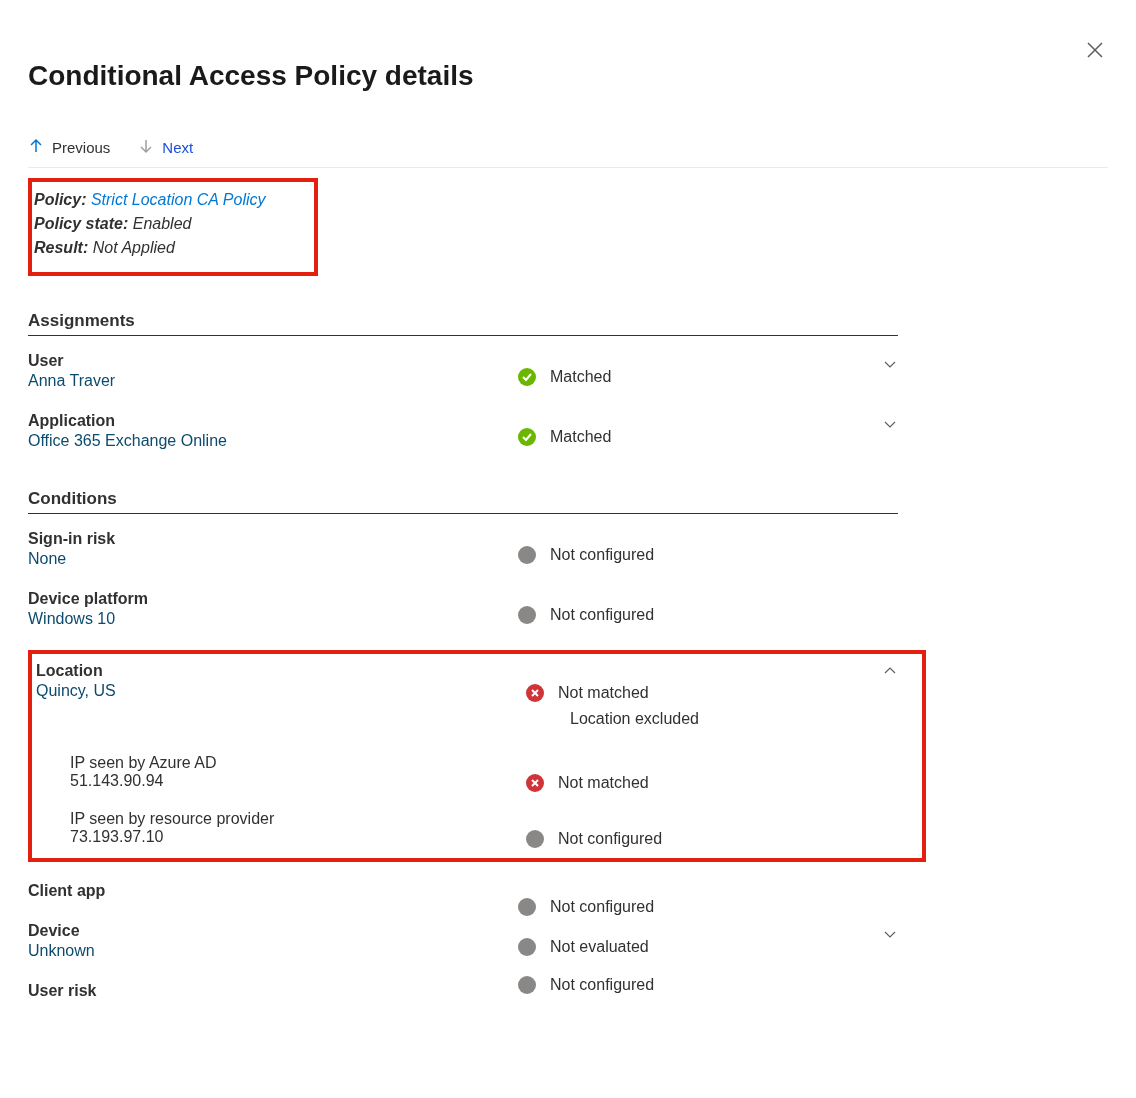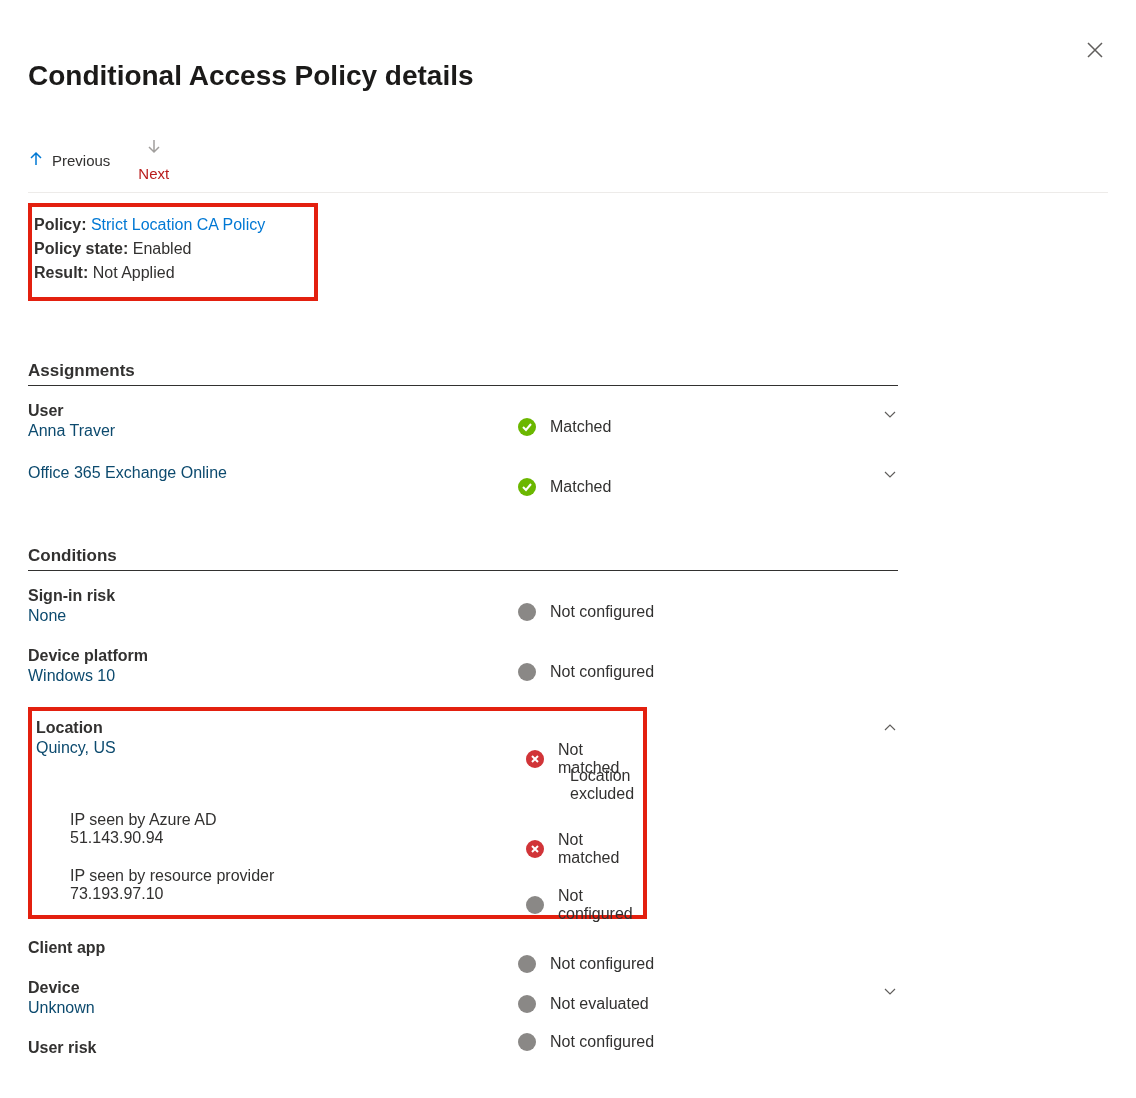--- a/index.html
+++ b/index.html
@@ -40,50 +40,50 @@
     }
     .nav-btn {
       display: inline-flex;
       align-items: center;
       gap: 8px;
       font-size: 15px;
       cursor: pointer;
       color: #323130;
     }
     .nav-btn.disabled {
-      color: #b91c1c;
+      color: #1d4ed8;
       cursor: default;
-      flex-direction: column;
     }
     .nav-btn .arrow {
       color: #0078d4;
     }
     .nav-btn.disabled .arrow {
       color: #a19f9d;
     }
     .policy-box {
       margin-top: 10px;
       border: 4px solid #e3200f;
       padding: 6px 10px 12px 2px;
       width: 290px;
       font-size: 16px;
       line-height: 1.5;
+      font-style: italic;
     }
     .policy-box .label {
       font-weight: 700;
     }
     .policy-box a {
       color: #0078d4;
       text-decoration: none;
     }
     .content {
       width: 870px;
     }
     .section {
-      margin-top: 60px;
+      margin-top: 35px;
       font-size: 16px;
     }
     .section-header {
       font-weight: 700;
       border-bottom: 1px solid #323130;
       padding-bottom: 4px;
       margin-bottom: 10px;
       font-size: 17px;
     }
     .row {
@@ -103,20 +103,21 @@
       position: absolute;
       left: 490px;
       top: 24px;
       display: flex;
       align-items: center;
       gap: 14px;
       font-size: 16px;
     }
     .row-status-top {
       top: 22px;
+      text-align: center;
     }
     .chevron {
       position: absolute;
       right: 0;
       top: 10px;
       cursor: pointer;
       color: #605e5c;
     }
     .status-icon {
       width: 18px;
@@ -235,20 +236,21 @@
         <span>Matched</span>
       </div>
       <span class="chevron">
         <svg width="16" height="16" viewBox="0 0 16 16">
             <path d="M3 6 L8 11 L13 6" stroke="#605e5c" stroke-width="1.2" fill="none"></path>
           </svg>
       </span>
     </div>
 
     <div class="row" style="margin-top:12px;">
+      <div class="row-label">Application</div>
       <div class="row-value">Office 365 Exchange Online</div>
       <div class="row-status row-status-top">
         <span class="status-icon check">
           <svg width="12" height="12" viewBox="0 0 12 12">
               <path d="M2 6 L5 9 L10 3" stroke="#fff" stroke-width="2" fill="none"></path>
             </svg>
         </span>
         <span>Matched</span>
       </div>
       <span class="chevron">
@@ -279,21 +281,21 @@
         <span>Not configured</span>
       </div>
     </div>
 
     <div style="position:relative; margin-top:18px;">
       <span class="chevron" style="top:12px;">
         <svg width="16" height="16" viewBox="0 0 16 16">
             <path d="M3 11 L8 6 L13 11" stroke="#605e5c" stroke-width="1.2" fill="none"></path>
           </svg>
       </span>
-      <div class="location-box" style="width:619px; margin-top:0;">
+      <div class="location-box" style="width:898px; margin-top:0;">
         <div class="row" style="padding-top:0;">
           <div class="row-label">Location</div>
           <div class="row-value">Quincy, US</div>
           <div class="row-status row-status-top" style="top:22px;">
             <span class="status-icon cross">
               <svg width="12" height="12" viewBox="0 0 12 12">
                   <path d="M3 3 L9 9 M9 3 L3 9" stroke="#fff" stroke-width="2" fill="none"></path>
                 </svg>
             </span>
             <span>Not matched</span>

